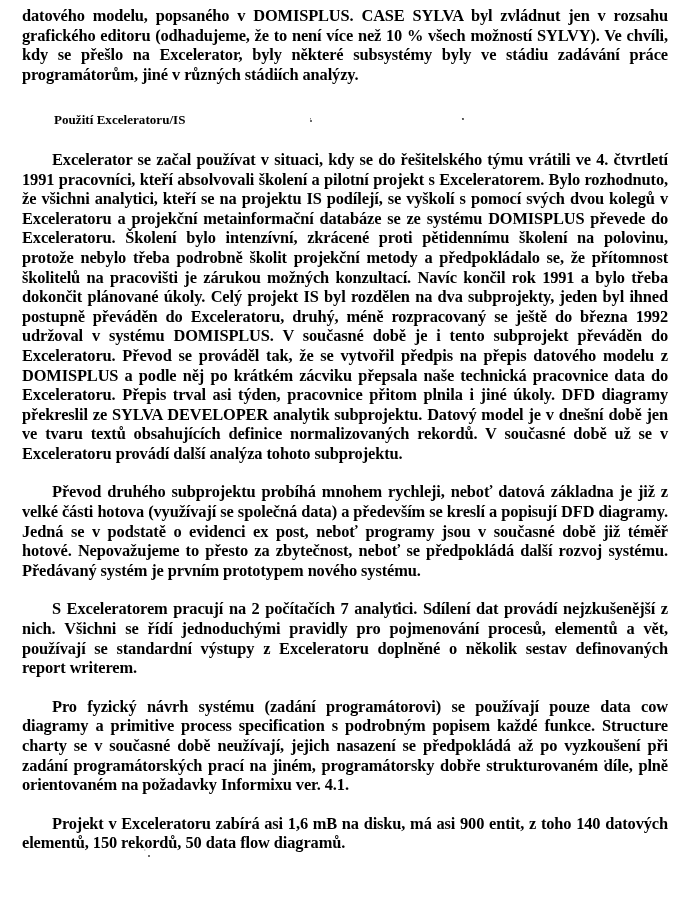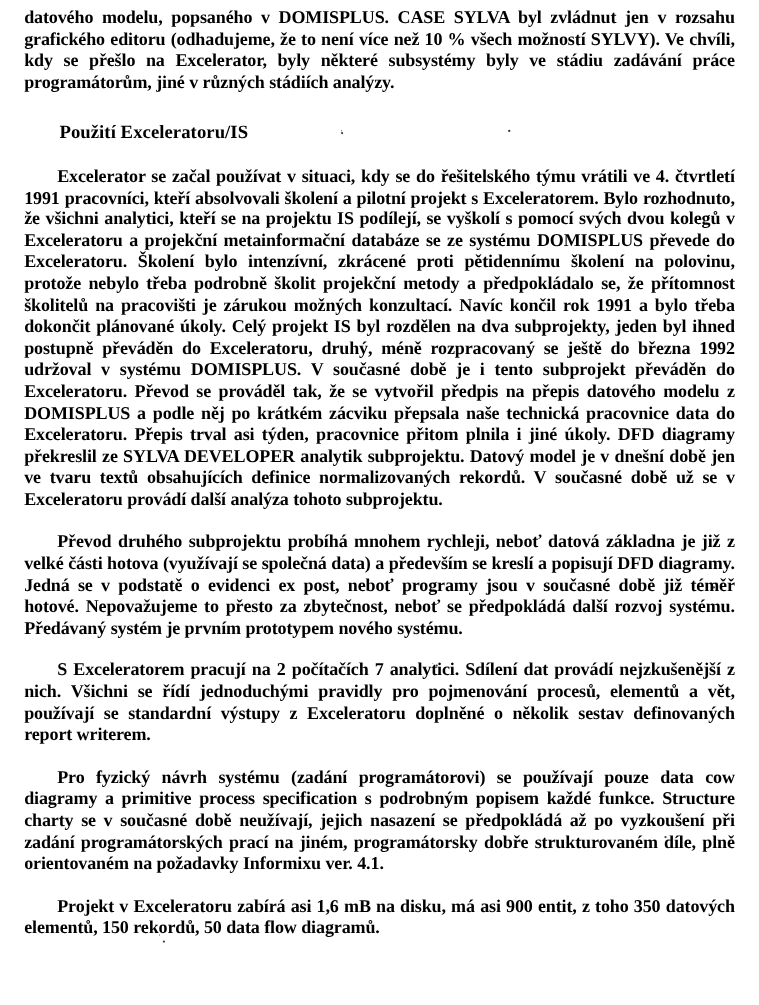--- a/index.html
+++ b/index.html
@@ -58,21 +58,21 @@
   p.indent {
     text-indent: 30px;
   }
   p.gap-top {
     margin-top: 19px;
   }
   h2.section-heading {
     margin: 26px 0 20px 0;
     padding: 0;
     text-indent: 32px;
-    font-size: 17px;
+    font-size: 13px;
     line-height: 19.6px;
     font-weight: bold;
     letter-spacing: 0.05px;
     filter: contrast(1.3) brightness(0.9);
   }
   .speck {
     position: absolute;
     background: #3a3a3a;
     border-radius: 50%;
     pointer-events: none;
@@ -90,21 +90,21 @@
     <h2 class="section-heading">Použití Exceleratoru/IS</h2>
 
     <p class="body-par indent">Excelerator se začal používat v situaci, kdy se do řešitelského týmu vrátili ve 4. čtvrtletí 1991 pracovníci, kteří absolvovali školení a pilotní projekt s Exceleratorem. Bylo rozhodnuto, že všichni analytici, kteří se na projektu IS podílejí, se vyškolí s pomocí svých dvou kolegů v Exceleratoru a projekční metainformační databáze se ze systému DOMISPLUS převede do Exceleratoru. Školení bylo intenzívní, zkrácené proti pětidennímu školení na polovinu, protože nebylo třeba podrobně školit projekční metody a předpokládalo se, že přítomnost školitelů na pracovišti je zárukou možných konzultací. Navíc končil rok 1991 a bylo třeba dokončit plánované úkoly. Celý projekt IS byl rozdělen na dva subprojekty, jeden byl ihned postupně převáděn do Exceleratoru, druhý, méně rozpracovaný se ještě do března 1992 udržoval v systému DOMISPLUS. V současné době je i tento subprojekt převáděn do Exceleratoru. Převod se prováděl tak, že se vytvořil předpis na přepis datového modelu z DOMISPLUS a podle něj po krátkém zácviku přepsala naše technická pracovnice data do Exceleratoru. Přepis trval asi týden, pracovnice přitom plnila i jiné úkoly. DFD diagramy překreslil ze SYLVA DEVELOPER analytik subprojektu. Datový model je v dnešní době jen ve tvaru textů obsahujících definice normalizovaných rekordů. V současné době už se v Exceleratoru provádí další analýza tohoto subprojektu.</p>
 
     <p class="body-par indent gap-top">Převod druhého subprojektu probíhá mnohem rychleji, neboť datová základna je již z velké části hotova (využívají se společná data) a především se kreslí a popisují DFD diagramy. Jedná se v podstatě o evidenci ex post, neboť programy jsou v současné době již téměř hotové. Nepovažujeme to přesto za zbytečnost, neboť se předpokládá další rozvoj systému. Předávaný systém je prvním prototypem nového systému.</p>
 
     <p class="body-par indent gap-top">S Exceleratorem pracují na 2 počítačích 7 analytici. Sdílení dat provádí nejzkušenější z nich. Všichni se řídí jednoduchými pravidly pro pojmenování procesů, elementů a vět, používají se standardní výstupy z Exceleratoru doplněné o několik sestav definovaných report writerem.</p>
 
     <p class="body-par indent gap-top">Pro fyzický návrh systému (zadání programátorovi) se používají pouze data cow diagramy a primitive process specification s podrobným popisem každé funkce. Structure charty se v současné době neužívají, jejich nasazení se předpokládá až po vyzkoušení při zadání programátorských prací na jiném, programátorsky dobře strukturovaném díle, plně orientovaném na požadavky Informixu ver. 4.1.</p>
 
-    <p class="body-par indent gap-top">Projekt v Exceleratoru zabírá asi 1,6 mB na disku, má asi 900 entit, z toho 350 datových elementů, 150 rekordů, 50 data flow diagramů.</p>
+    <p class="body-par indent gap-top">Projekt v Exceleratoru zabírá asi 1,6 mB na disku, má asi 900 entit, z toho 140 datových elementů, 150 rekordů, 50 data flow diagramů.</p>
 
   </div>
 
   <span class="speck" style="left:310px; top:120px; width:2px; height:2px;"></span>
   <span class="speck" style="left:462px; top:118px; width:2px; height:2px;"></span>
   <span class="speck" style="left:648px; top:533px; width:2px; height:2px;"></span>
   <span class="speck" style="left:148px; top:855px; width:2px; height:2px;"></span>
   <span class="speck" style="left:396px; top:604px; width:2px; height:2px;"></span>
   <span class="speck" style="left:604px; top:760px; width:2px; height:2px;"></span>
 

